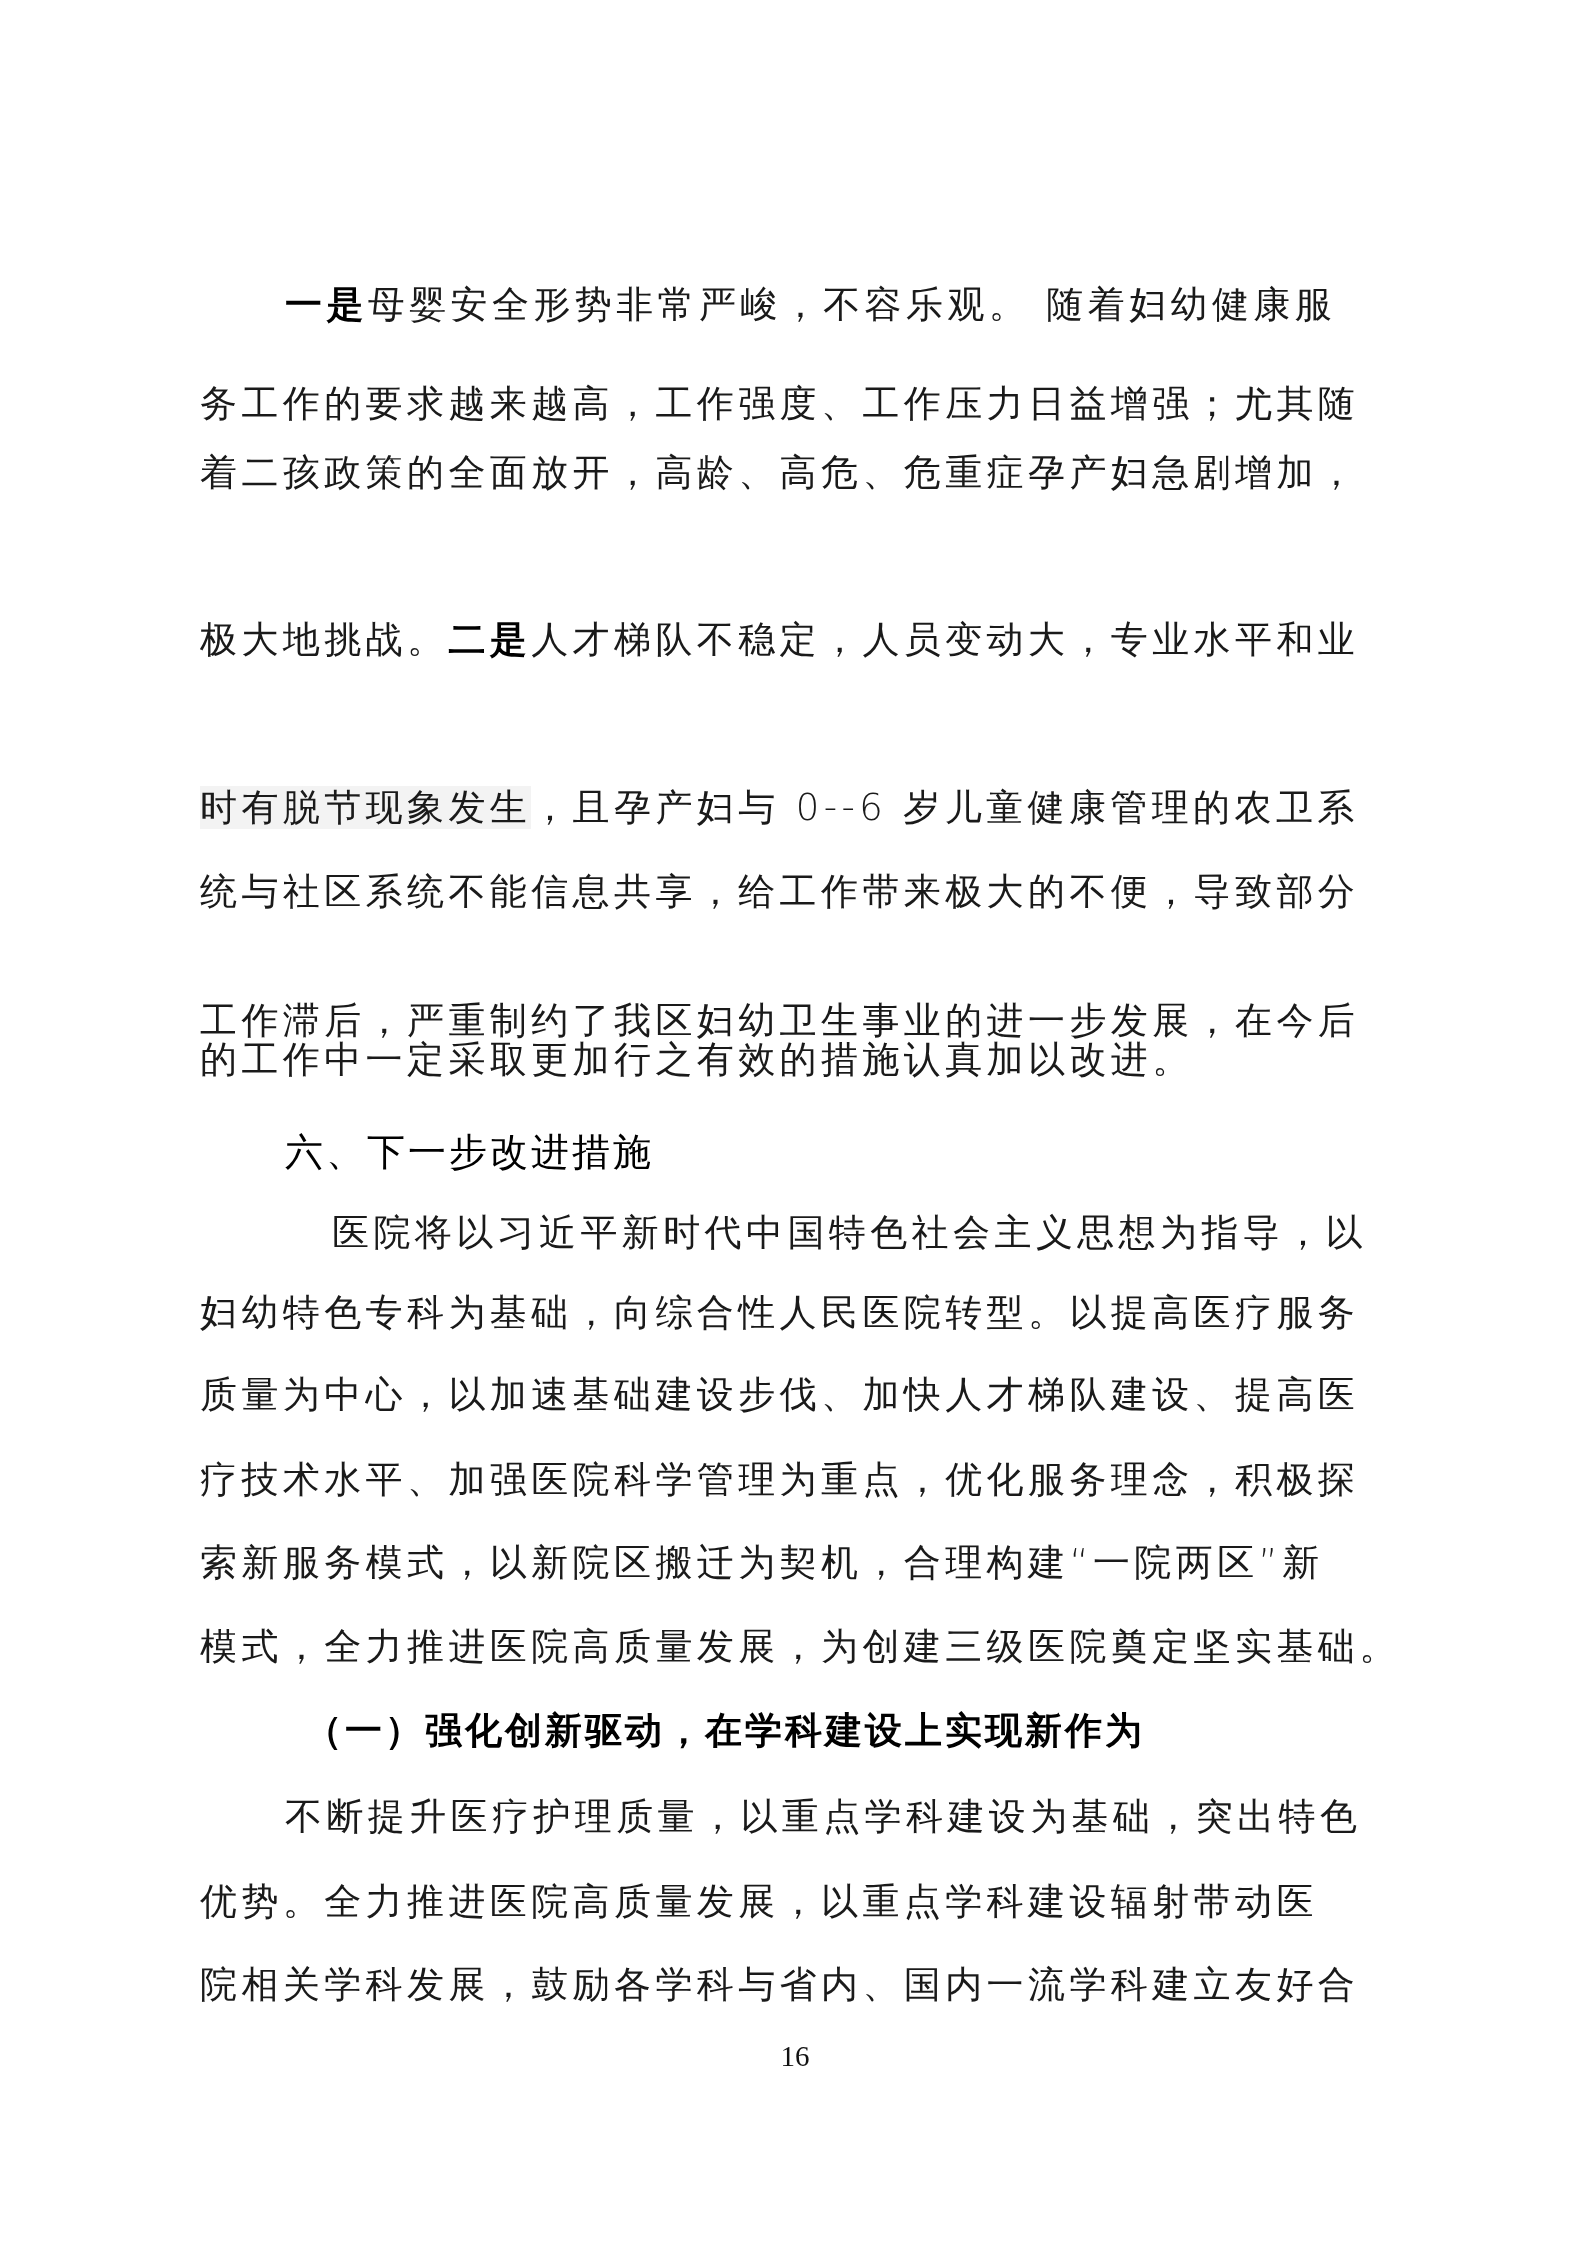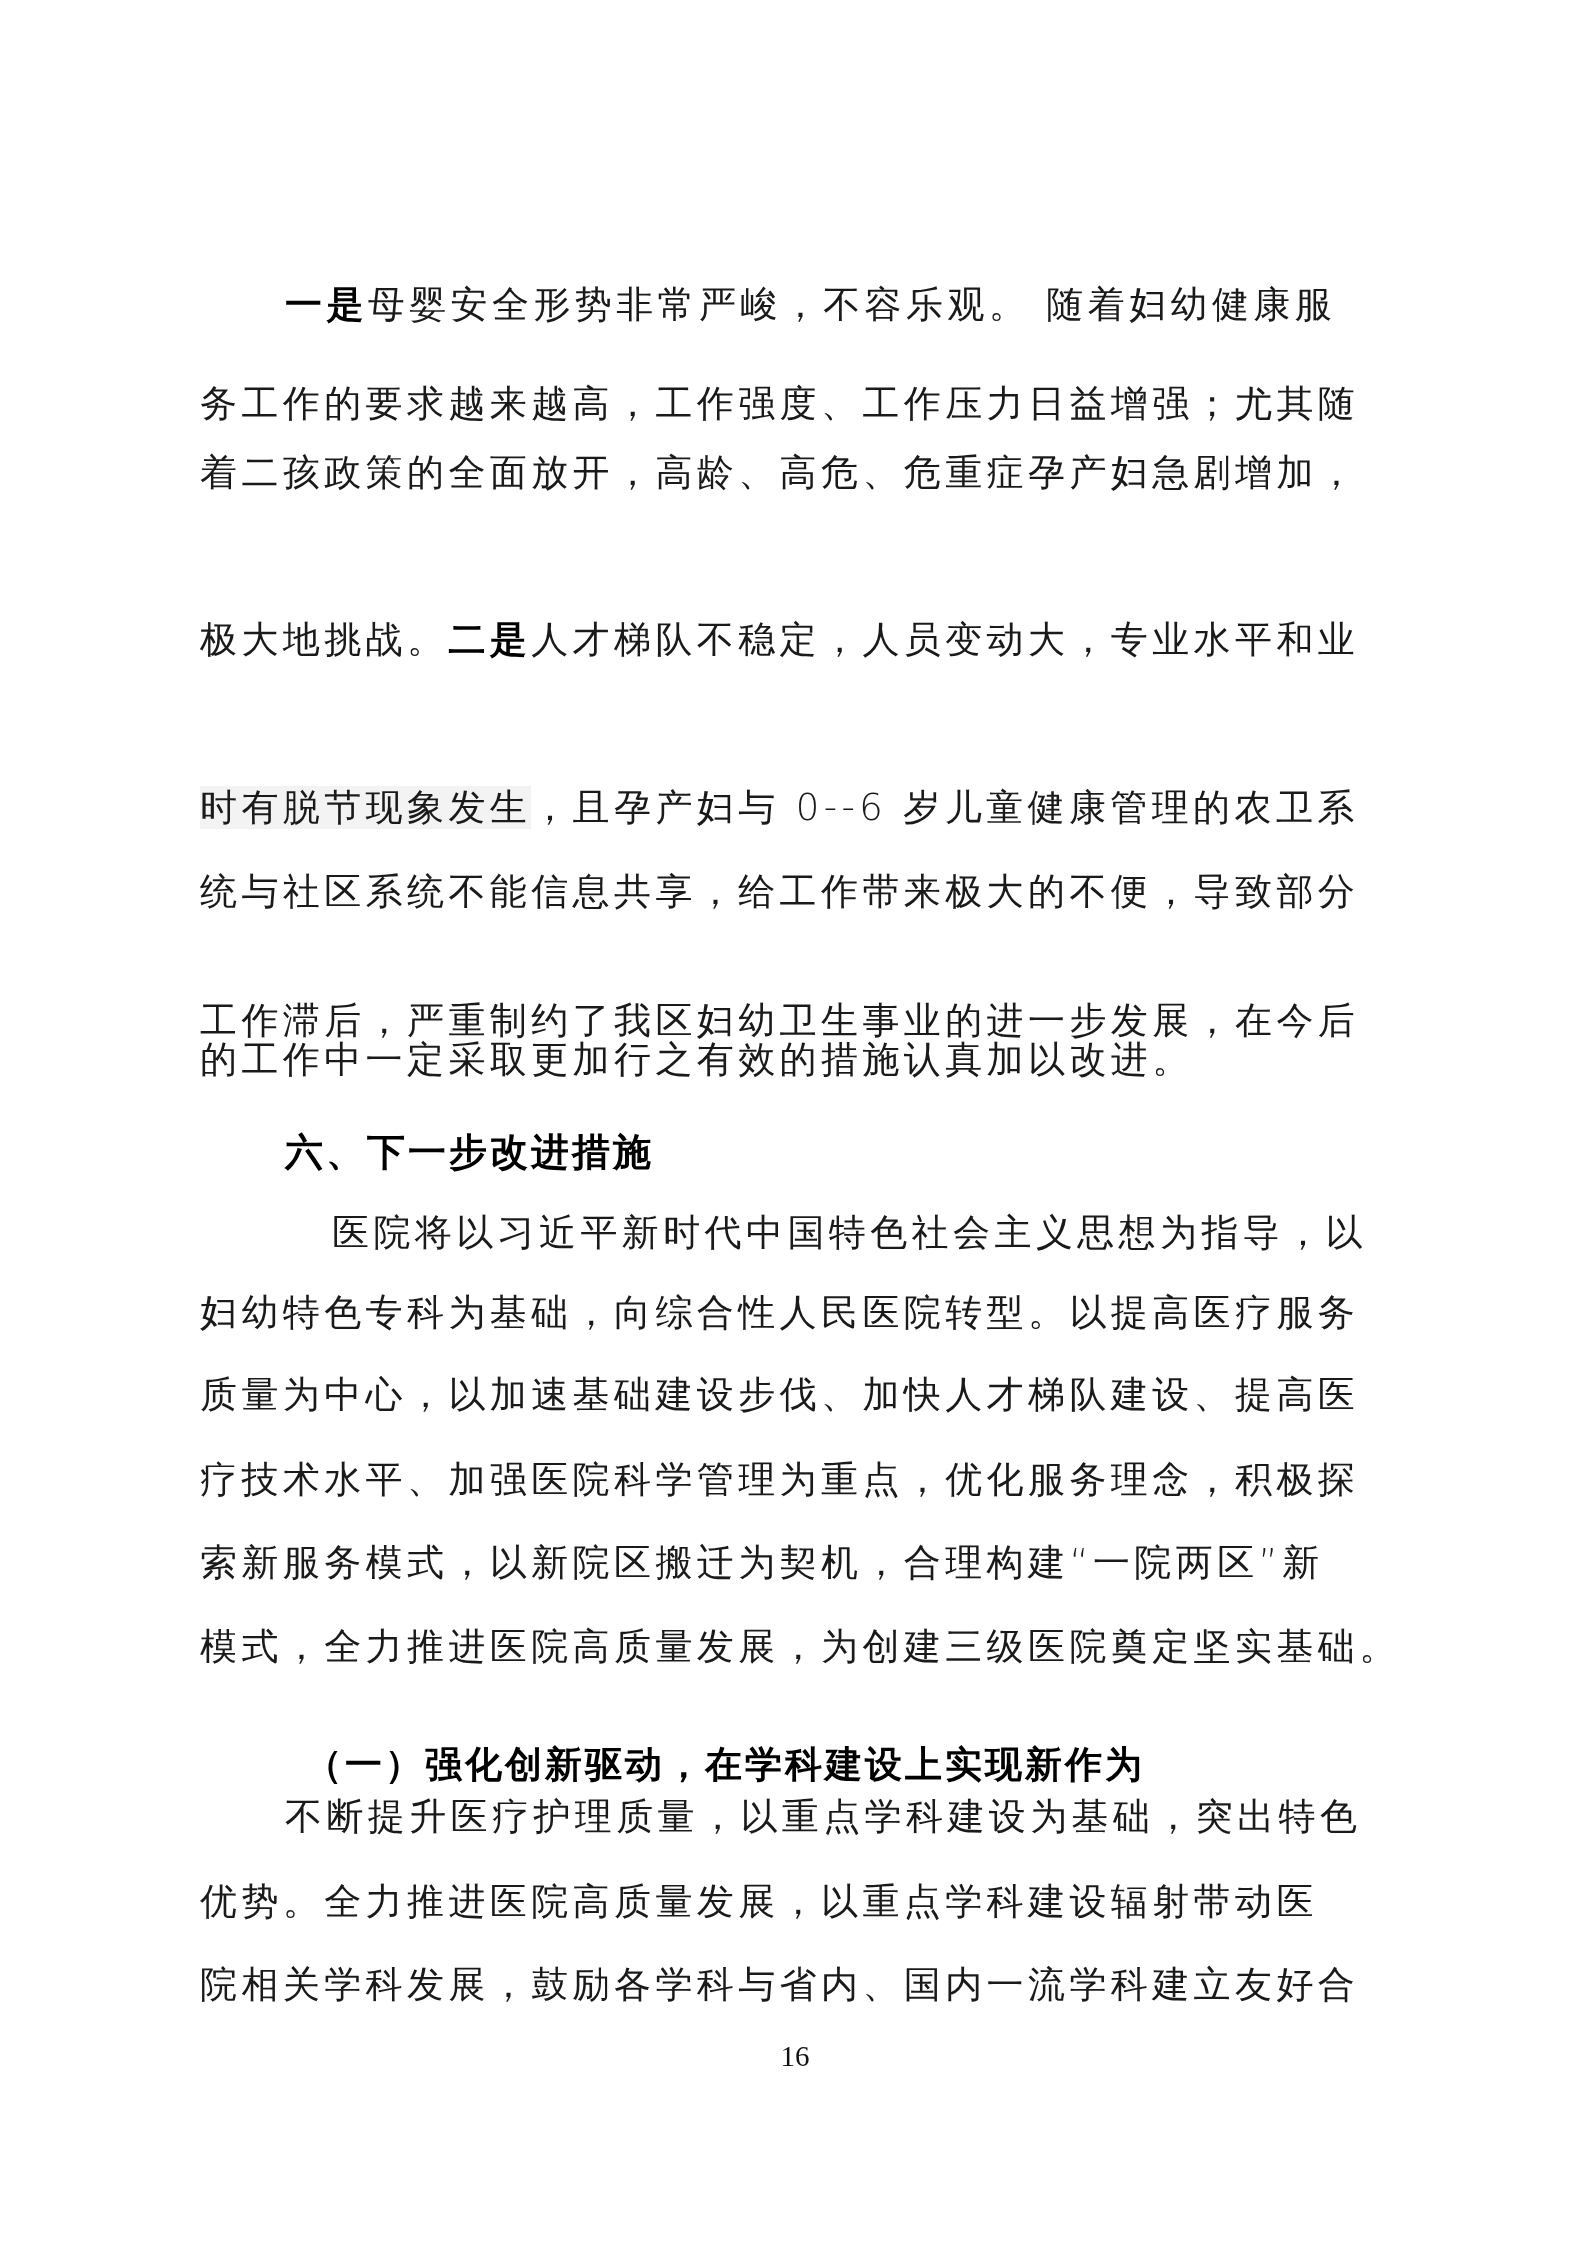--- a/index.html
+++ b/index.html
@@ -4,22 +4,22 @@
 <style>
   html, body { margin:0; padding:0; background:#ffffff; }
   body { width:1587px; height:2244px; position:relative; overflow:hidden;
          font-family:"DejaVu Serif","Liberation Serif",serif; color:#111; }
   .page { position:absolute; left:0; top:0; width:1289px; height:2244px; background:#fff; }
   .line { position:absolute; left:200px; width:1210px; height:60px; line-height:60px;
           font-size:37px; letter-spacing:4.4px; white-space:nowrap; font-weight:300;
           font-family:"DejaVu Sans","Liberation Sans",sans-serif; color:#1a1a1a; }
   .strong { font-weight:700; color:#000; }
   .hl { background:#f3f3f3; }
-  .heading { left:285px; font-weight:700; letter-spacing:3px; font-size:38px; color:#000; }
-  .subheading { left:305px; font-weight:700; font-family:"DejaVu Serif","Liberation Serif",serif; font-size:37px; letter-spacing:3px; color:#000;margin-top:34px; }
+  .heading { left:285px; font-weight:400; letter-spacing:3px; font-size:38px; color:#000; }
+  .subheading { left:305px; font-weight:700; font-family:"DejaVu Serif","Liberation Serif",serif; font-size:37px; letter-spacing:3px; color:#000; }
   .page-number { position:absolute; left:770px; top:2040px; width:50px; text-align:center;
                  font-family:"Liberation Serif","DejaVu Serif",serif; font-size:29px; color:#111; }
 </style>
 </head>
 <body>
 
 <div class="page">
 
   <div class="line" style="top:275px; left:285px; width:1125px;">
     <span class="strong">一是</span><span>母婴安全形势非常严峻，不容乐观。 随着妇幼健康服</span>

